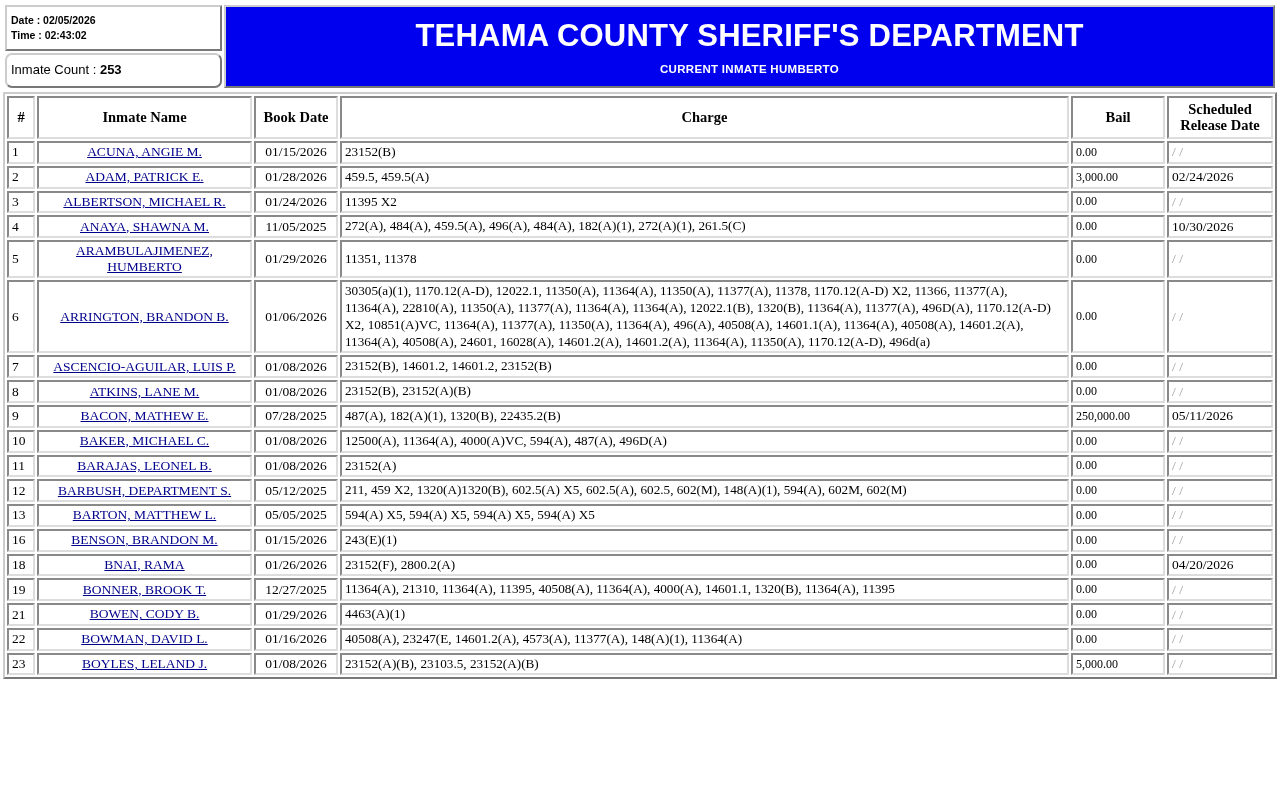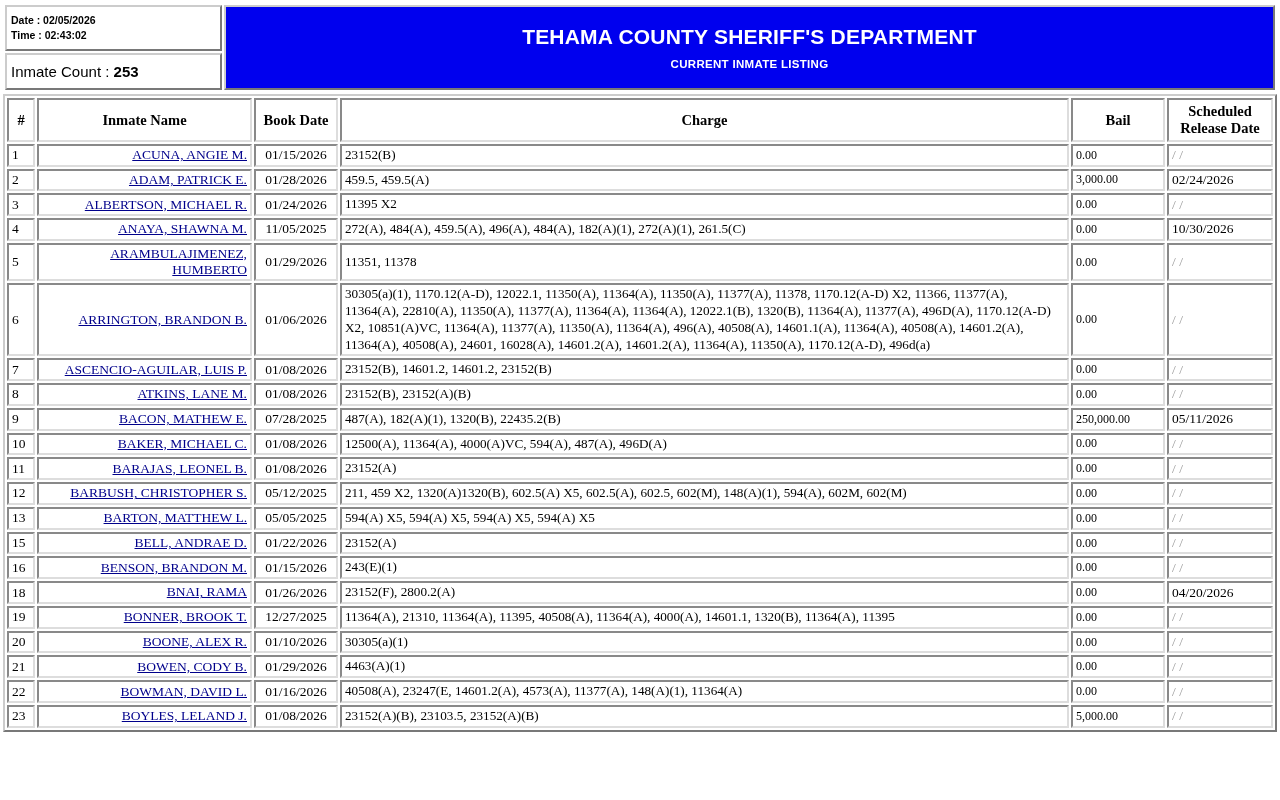--- a/index.html
+++ b/index.html
@@ -36,36 +36,37 @@
     font-family: "Liberation Sans", "DejaVu Sans", sans-serif;
     font-size: 10.5px;
     font-weight: bold;
     line-height: 1.45;
     padding: 3px 5px;
   }
   td.count-cell {
     width: 205px;
     background: #ffffff;
     font-family: "Liberation Sans", "DejaVu Sans", sans-serif;
-    font-size: 15px;
+    font-size: 13px;
     line-height: 1.4;
     padding: 3px 5px;
+    border-radius: 7px;
   }
   td.count-cell .count-num { font-weight: bold; }
   td.title-cell {
     background: #0000EE;
     color: #ffffff;
     text-align: center;
     vertical-align: middle;
     padding: 4px 6px 6px 6px;
     border: 2px outset #9999ff;
   }
   .title-main {
     font-family: "Liberation Sans", "DejaVu Sans", sans-serif;
-    font-size: 21px;
+    font-size: 31px;
     font-weight: bold;
     letter-spacing: 0.2px;
     line-height: 1.15;
     white-space: nowrap;
   }
   .title-sub {
     font-family: "Liberation Sans", "DejaVu Sans", sans-serif;
     font-size: 11.5px;
     font-weight: bold;
     margin-top: 9px;
@@ -104,21 +105,21 @@
   th.h-charge   { width: auto; }
   th.h-bail     { width: 84px; margin-top: 44px; }
   th.h-release  { width: 96px; }
 
   td.c-num {
     text-align: left;
     font-size: 13.5px;
     padding-left: 2px;
   }
   td.c-name {
-    text-align: right;
+    text-align: center;
     padding-left: 3px;
     line-height: 1.2;
   }
   td.c-name a {
     color: #00008B;
     text-decoration: underline;
     font-size: 13.5px;
     cursor: pointer;
   }
   td.c-bookdate {
@@ -153,21 +154,21 @@
 
 <table class="banner">
   <tbody>
       <tr>
     <td class="meta-cell" rowspan="1">
       <div>Date : 02/05/2026</div>
       <div>Time : 02:43:02</div>
     </td>
     <td class="title-cell" rowspan="2">
       <div class="title-main">TEHAMA COUNTY SHERIFF'S DEPARTMENT</div>
-      <div class="title-sub">CURRENT INMATE LISTING</div>
+      <div class="title-sub">CURRENT INMATE HUMBERTO</div>
     </td>
   </tr>
   <tr>
     <td class="count-cell">
       <span>Inmate Count :</span>
       <span class="count-num">253</span>
     </td>
   </tr>
 </tbody>
   </table>
@@ -267,43 +268,35 @@
       <tr>
         <td class="c-num">11</td>
         <td class="c-name"><a href="#">BARAJAS, LEONEL B.</a></td>
         <td class="c-bookdate">01/08/2026</td>
         <td class="c-charge">23152(A)</td>
         <td class="c-bail">0.00</td>
         <td class="c-release empty-date">/ /</td>
       </tr>
       <tr>
         <td class="c-num">12</td>
-        <td class="c-name"><a href="#">BARBUSH, CHRISTOPHER S.</a></td>
+        <td class="c-name"><a href="#">BARBUSH, DEPARTMENT S.</a></td>
         <td class="c-bookdate">05/12/2025</td>
         <td class="c-charge">211, 459 X2, 1320(A)1320(B), 602.5(A) X5, 602.5(A), 602.5, 602(M), 148(A)(1), 594(A), 602M, 602(M)</td>
         <td class="c-bail">0.00</td>
         <td class="c-release empty-date">/ /</td>
       </tr>
       <tr>
         <td class="c-num">13</td>
         <td class="c-name"><a href="#">BARTON, MATTHEW L.</a></td>
         <td class="c-bookdate">05/05/2025</td>
         <td class="c-charge">594(A) X5, 594(A) X5, 594(A) X5, 594(A) X5</td>
         <td class="c-bail">0.00</td>
         <td class="c-release empty-date">/ /</td>
       </tr>
       <tr>
-        <td class="c-num">15</td>
-        <td class="c-name"><a href="#">BELL, ANDRAE D.</a></td>
-        <td class="c-bookdate">01/22/2026</td>
-        <td class="c-charge">23152(A)</td>
-        <td class="c-bail">0.00</td>
-        <td class="c-release empty-date">/ /</td>
-      </tr>
-      <tr>
         <td class="c-num">16</td>
         <td class="c-name"><a href="#">BENSON, BRANDON M.</a></td>
         <td class="c-bookdate">01/15/2026</td>
         <td class="c-charge">243(E)(1)</td>
         <td class="c-bail">0.00</td>
         <td class="c-release empty-date">/ /</td>
       </tr>
       <tr>
         <td class="c-num">18</td>
         <td class="c-name"><a href="#">BNAI, RAMA</a></td>
@@ -314,28 +307,20 @@
       </tr>
       <tr>
         <td class="c-num">19</td>
         <td class="c-name"><a href="#">BONNER, BROOK T.</a></td>
         <td class="c-bookdate">12/27/2025</td>
         <td class="c-charge">11364(A), 21310, 11364(A), 11395, 40508(A), 11364(A), 4000(A), 14601.1, 1320(B), 11364(A), 11395</td>
         <td class="c-bail">0.00</td>
         <td class="c-release empty-date">/ /</td>
       </tr>
       <tr>
-        <td class="c-num">20</td>
-        <td class="c-name"><a href="#">BOONE, ALEX R.</a></td>
-        <td class="c-bookdate">01/10/2026</td>
-        <td class="c-charge">30305(a)(1)</td>
-        <td class="c-bail">0.00</td>
-        <td class="c-release empty-date">/ /</td>
-      </tr>
-      <tr>
         <td class="c-num">21</td>
         <td class="c-name"><a href="#">BOWEN, CODY B.</a></td>
         <td class="c-bookdate">01/29/2026</td>
         <td class="c-charge">4463(A)(1)</td>
         <td class="c-bail">0.00</td>
         <td class="c-release empty-date">/ /</td>
       </tr>
       <tr>
         <td class="c-num">22</td>
         <td class="c-name"><a href="#">BOWMAN, DAVID L.</a></td>

